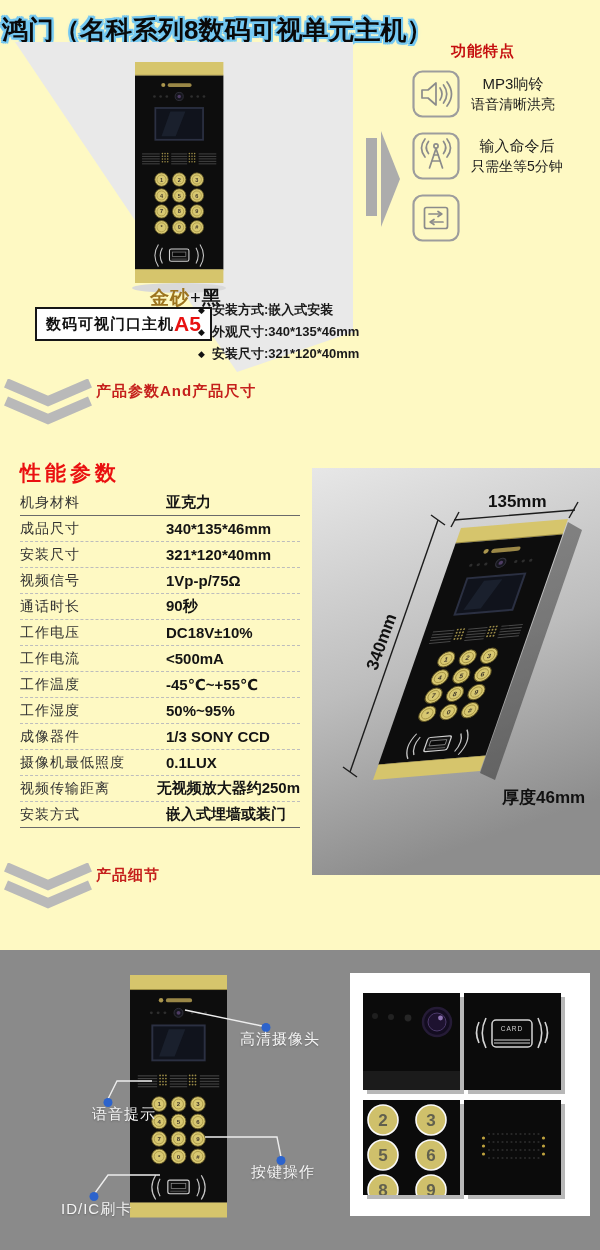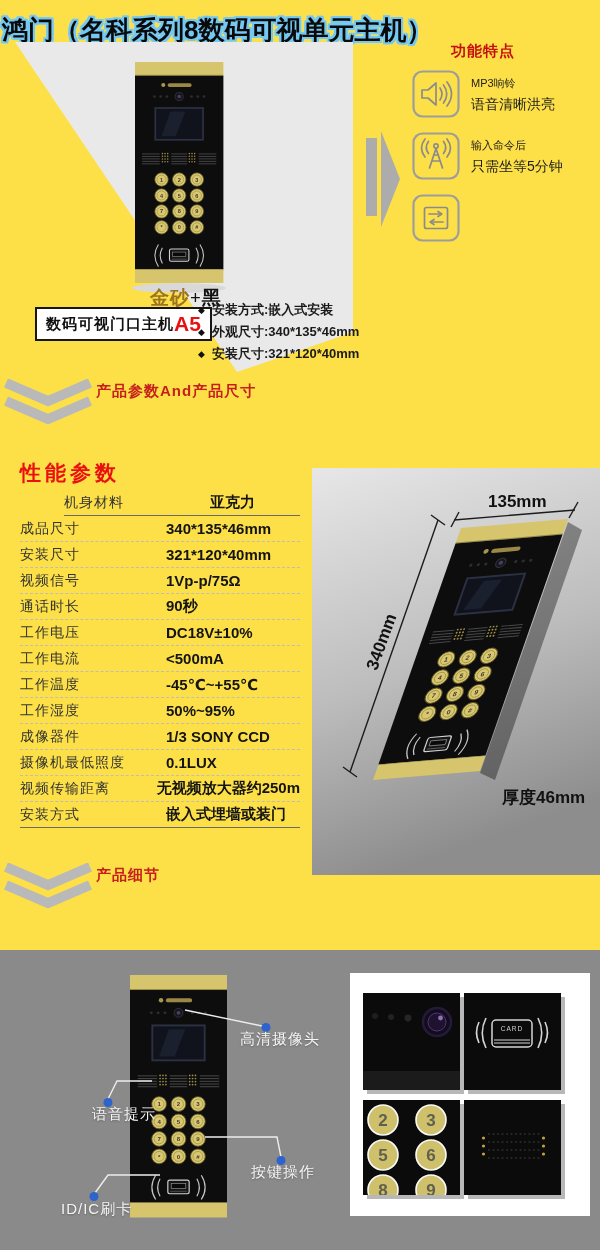--- a/index.html
+++ b/index.html
@@ -1,18 +1,18 @@
 <!DOCTYPE html>
 <html><head>
 <meta charset="utf-8">
 <style>
   * { margin:0; padding:0; box-sizing:border-box; }
   html,body { background:#fff; }
   body { font-family:"Liberation Sans","DejaVu Sans",sans-serif; width:600px; }
-  #stage { position:relative; width:600px; height:1250px; background:#fde047; overflow:hidden; }
+  #stage { position:relative; width:600px; height:1250px; background:#fef9c3; overflow:hidden; }
   .abs { position:absolute; }
 
   
   #page-title {
     left:2px; top:13px; font-size:26px; font-weight:bold; color:#0a0a0a; white-space:nowrap;
     text-shadow:-2px -2px 0 #74c8f2, 0 -2px 0 #74c8f2, 2px -2px 0 #74c8f2,
                 -2px 0 0 #74c8f2, 2px 0 0 #74c8f2,
                 -2px 2px 0 #74c8f2, 0 2px 0 #74c8f2, 2px 2px 0 #74c8f2, 0 0 5px #a8ddf6;
   }
 
@@ -30,33 +30,33 @@
   .bullet-line { display:flex; align-items:center; gap:7px; margin-bottom:4px;
     font-size:13px; font-weight:600; color:#1a1a1a; }
   .bullet-line .diamond { font-size:9px; color:#111; }
 
   
   #features-heading { left:451px; top:42px; font-size:15px; font-weight:bold; color:#c50f0f; letter-spacing:1px; }
   #features-list { left:412px; top:70px; width:186px; }
   .feat { display:flex; gap:11px; margin-bottom:14px; }
   .feat svg { flex:0 0 48px; width:48px; height:48px; }
   .feat-text { padding-top:3px; }
-  .feat-l1 { font-size:11px; color:#1c1c1c; line-height:21px; white-space:nowrap; }
+  .feat-l1 { font-size:15px; color:#1c1c1c; line-height:21px; white-space:nowrap;text-align:center; }
   .feat-l2 { font-size:14px; color:#1c1c1c; line-height:20px; white-space:nowrap; }
 
   
   .divider { left:0; width:600px; display:flex; flex-direction:row; align-items:flex-start; }
   #divider1 { top:379px; } #divider2 { top:863px; }
   .divider-label { margin-top:3px; font-size:15px; font-weight:bold; color:#c5201c; letter-spacing:1px; }
 
   
   #specs-heading { left:20px; top:459px; font-size:21px; font-weight:bold; color:#ea1010; letter-spacing:4px; }
   #spec-table { left:20px; top:490px; width:280px; }
   .spec-row { display:flex; align-items:center; height:26px; border-bottom:1px dashed #bdbdbd; }
-  .spec-row:first-child { border-bottom:1px solid #6a6a6a;margin-left:44px; }
+  .spec-row:first-child { border-bottom:1px solid #6a6a6a; }
   .spec-row:last-child { border-bottom:1px solid #6a6a6a; }
   .spec-label { width:146px; font-size:14px; font-weight:500; color:#333; letter-spacing:1px; }
   .spec-value { font-size:15px; font-weight:600; color:#141414; white-space:nowrap; }
 
   
   #dim-panel { left:312px; top:468px; width:288px; height:407px; }
   #dim-panel svg { position:absolute; left:0; top:0; }
   .dim-label { position:absolute; font-size:17px; font-weight:bold; color:#111; white-space:nowrap; }
   #dim-135 { left:176px; top:24px; }
   #dim-340 { left:38px; top:164px; width:64px; text-align:center; transform:rotate(-70deg); }

